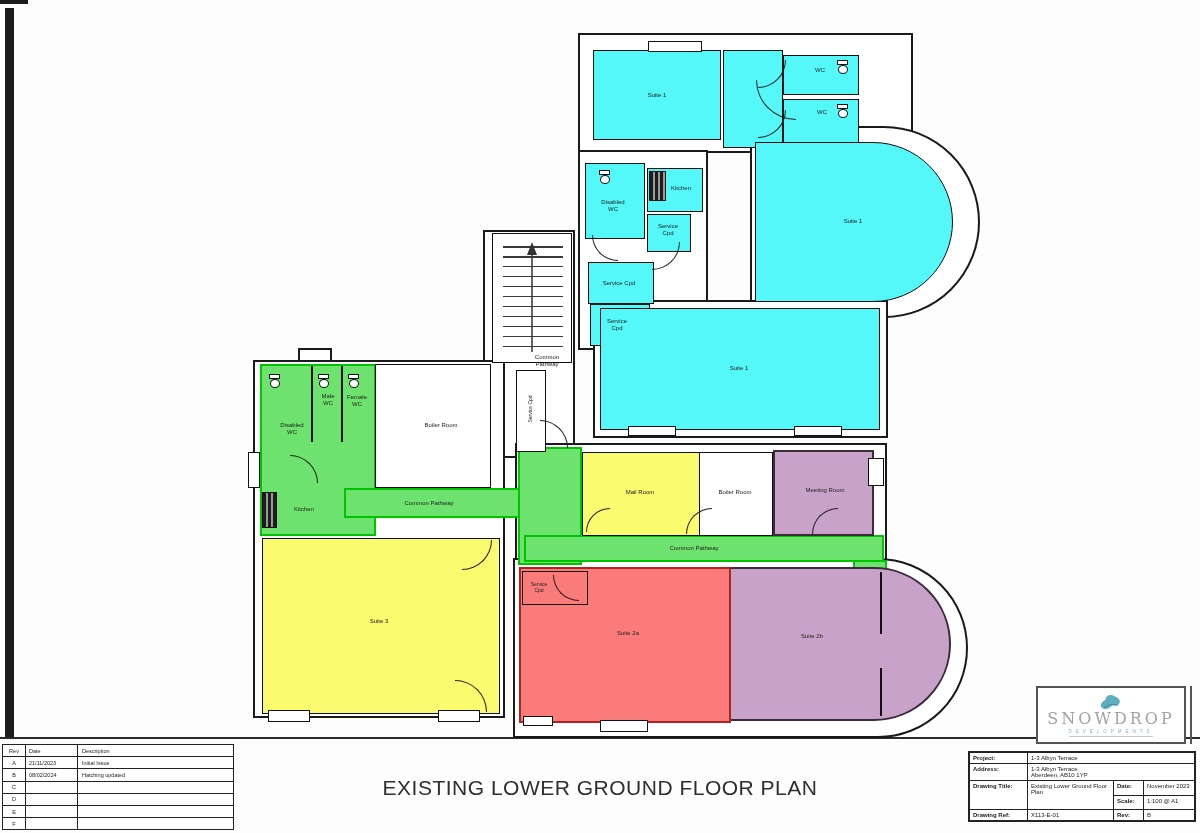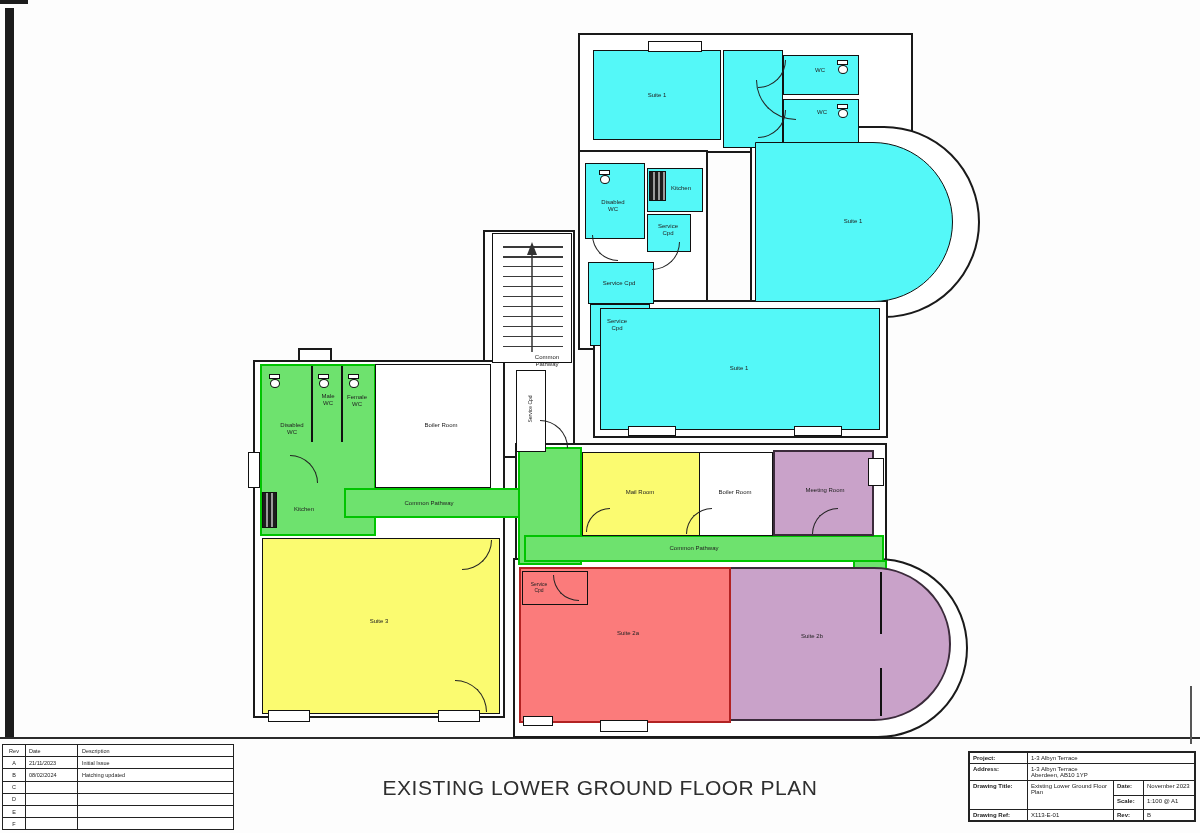--- a/index.html
+++ b/index.html
@@ -241,20 +241,33 @@
       <div class="rev-c2"></div>
       <div class="rev-c3"></div>
     </div>
     <div class="rev-row">
       <div class="rev-c1">F</div>
       <div class="rev-c2"></div>
       <div class="rev-c3"></div>
     </div>
   </div>
 
+  <div class="logo">
+    <svg width="26" height="18" viewBox="0 0 26 18">
+      <g fill="#5faebe">
+        <ellipse cx="9" cy="11" rx="6.5" ry="4.5" transform="rotate(-28 9 11)"></ellipse>
+        <ellipse cx="16" cy="8" rx="6" ry="4.5" transform="rotate(18 16 8)"></ellipse>
+        <ellipse cx="12.5" cy="5.5" rx="5" ry="3.5" transform="rotate(-6 12.5 5.5)"></ellipse>
+      </g>
+      <path d="M6 14 Q12 10 20 12" stroke="#3e8fa0" stroke-width="1" fill="none"></path>
+    </svg>
+    <div class="logo-name">SNOWDROP</div>
+    <div class="logo-sub">DEVELOPMENTS</div>
+    <div class="logo-line"></div>
+  </div>
 
   <div class="tb">
     <div class="tb-row">
       <div class="tb-lab">Project:</div>
       <div class="tb-val">1-3 Albyn Terrace</div>
     </div>
     <div class="tb-row">
       <div class="tb-lab">Address:</div>
       <div class="tb-val">1-3 Albyn Terrace
 Aberdeen, AB10 1YP</div>

